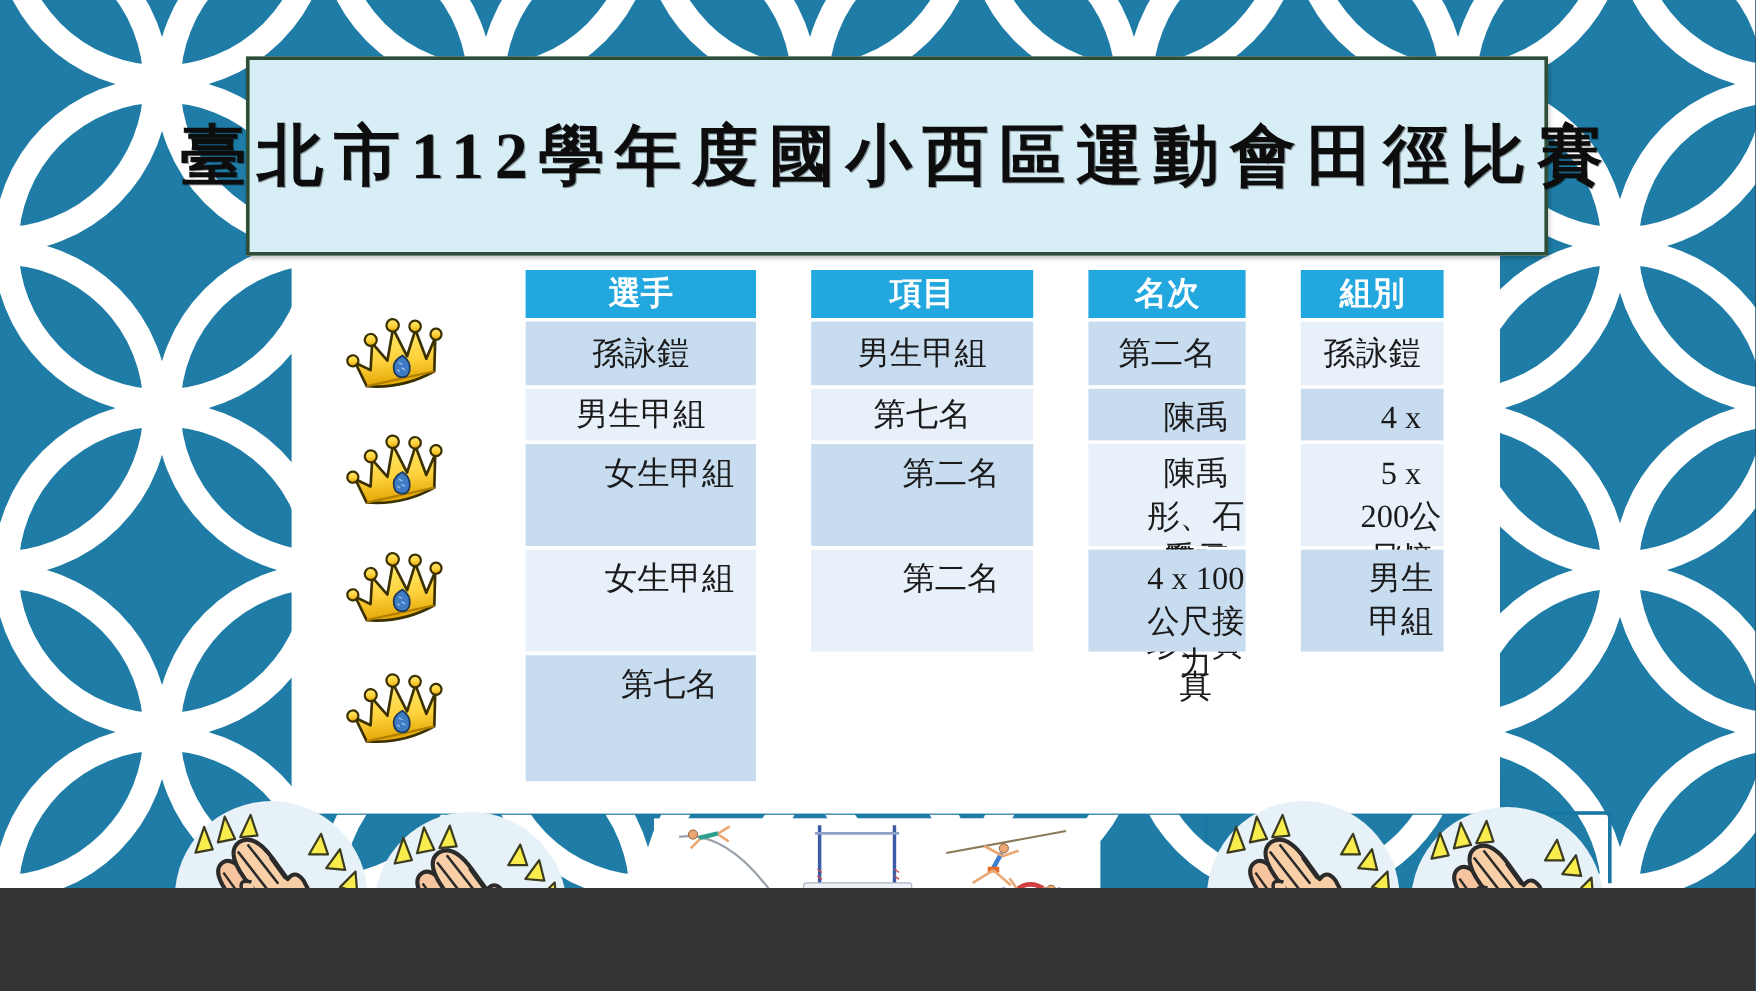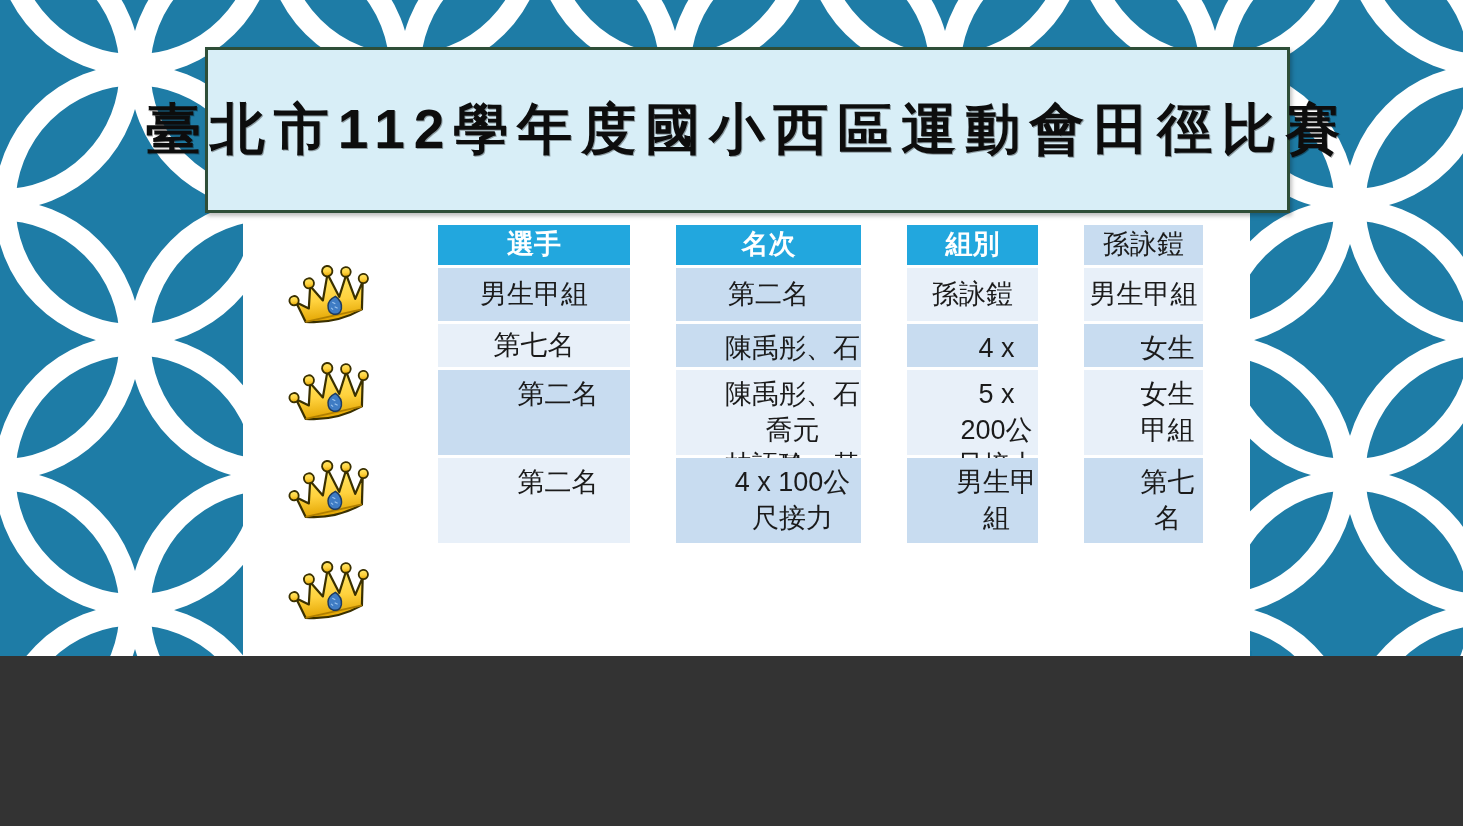--- a/index.html
+++ b/index.html
@@ -1,18 +1,18 @@
 <!DOCTYPE html>
 <html><head>
 <meta charset="utf-8">
 <style>
   html,body{margin:0;padding:0;background:#333;}
   .stage{
-    position:relative;width:1463px;height:656px;overflow:hidden;
-    font-family:Liberation Sans, sans-serif;
+    position:relative;width:1463px;height:740px;overflow:hidden;
+    font-family:Liberation Serif, serif;
     background:#0369a1;
   }
   .bg-pattern{position:absolute;left:0;top:0;width:1463px;height:826px;}
 
   
   .panel{position:absolute;left:243px;top:212px;width:1007px;height:466px;background:#ffffff;}
 
   
   .frame-line{position:absolute;background:#1878A3;}
   .fl-h{left:185px;top:676px;width:1158px;height:3px;}
@@ -142,20 +142,21 @@
   <div class="frame-line fl-v5"></div>
 
   <div class="panel"></div>
 
   <div class="banner">
     <div class="banner-title">臺北市112學年度國小西區運動會田徑比賽</div>
   </div>
 
   <div class="results">
     <div class="cell hdr">選手</div>
+    <div class="cell hdr">項目</div>
     <div class="cell hdr">名次</div>
     <div class="cell hdr">組別</div>
 
     <div class="cell row-dark">孫詠鎧</div>
     <div class="cell row-dark">男生甲組</div>
     <div class="cell row-dark">第二名</div>
 
     <div class="cell row-light">孫詠鎧</div>
     <div class="cell row-light">男生甲組</div>
     <div class="cell row-light">第七名</div>

